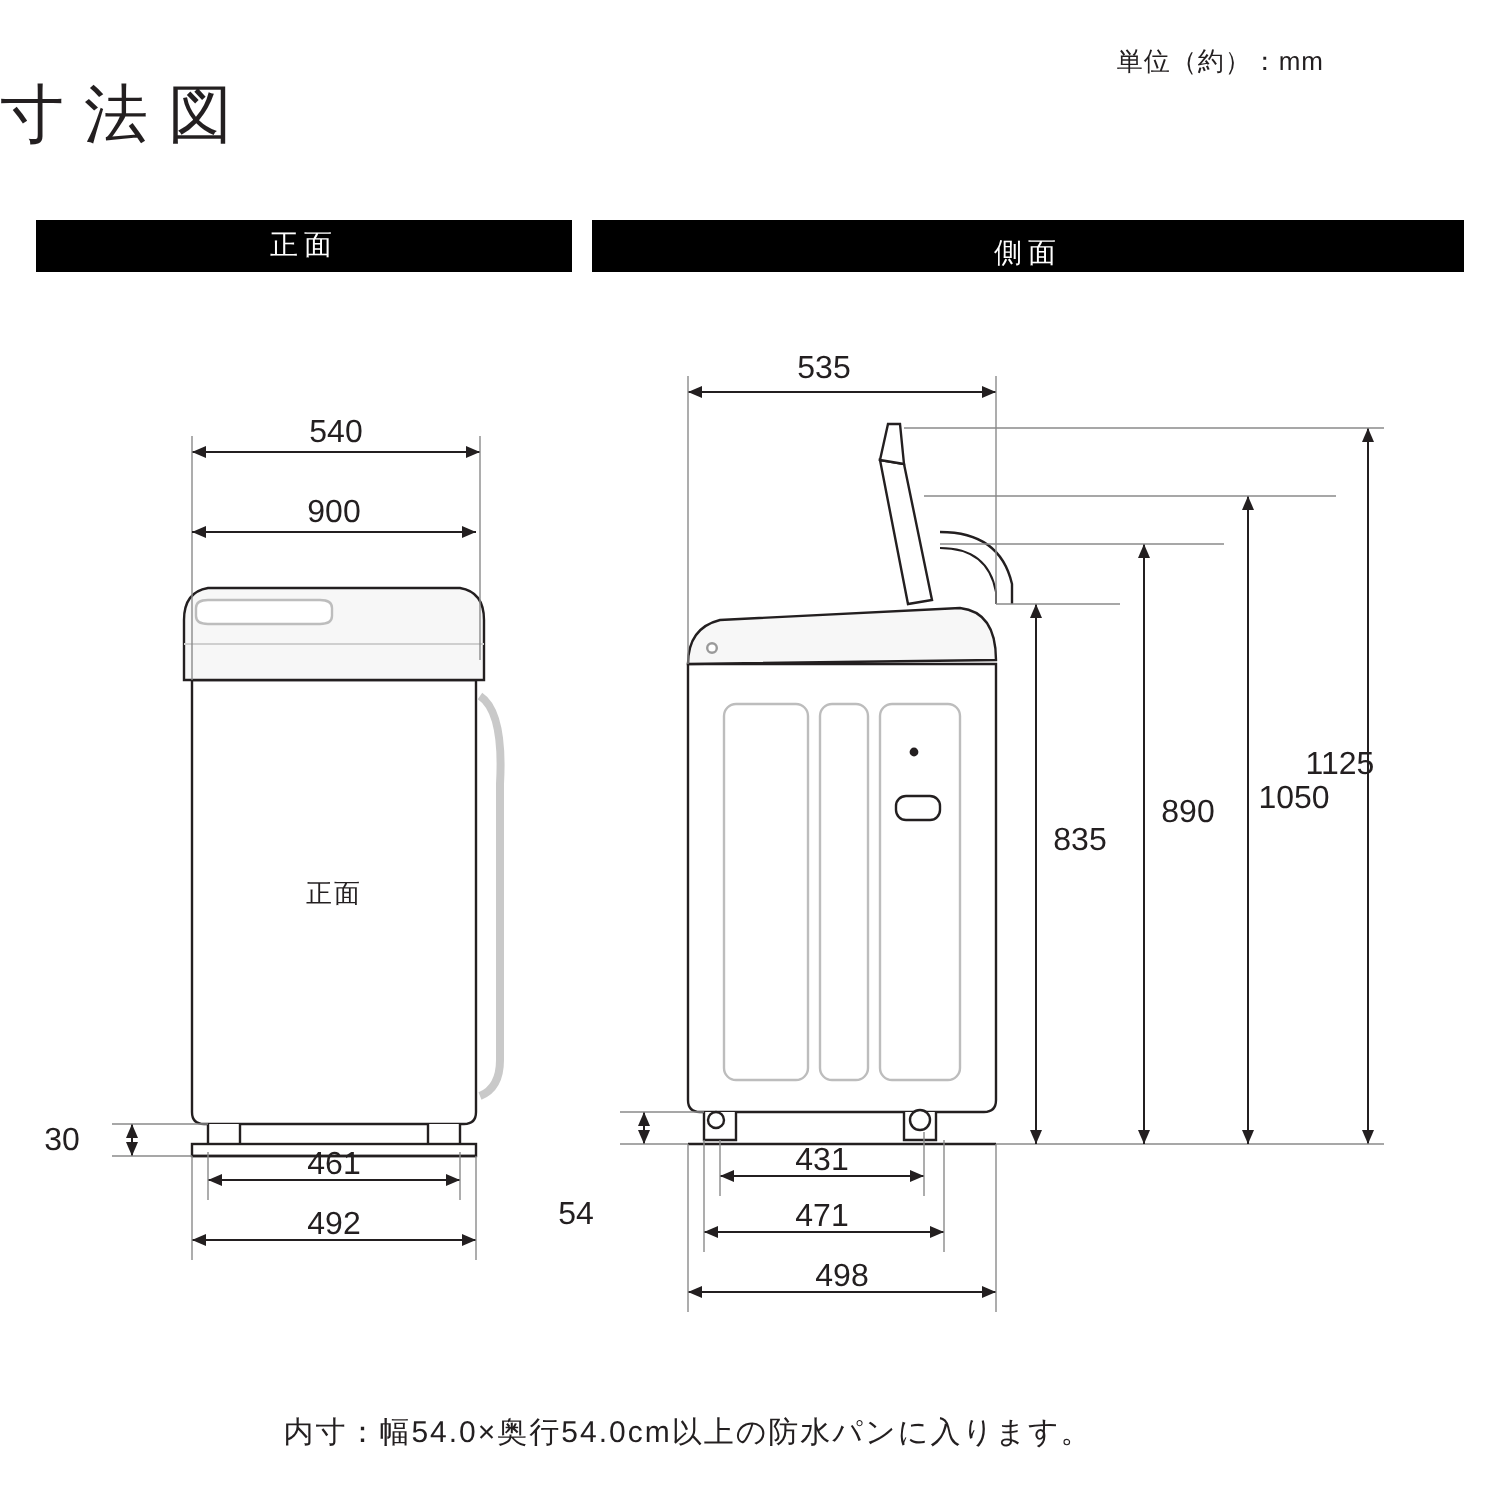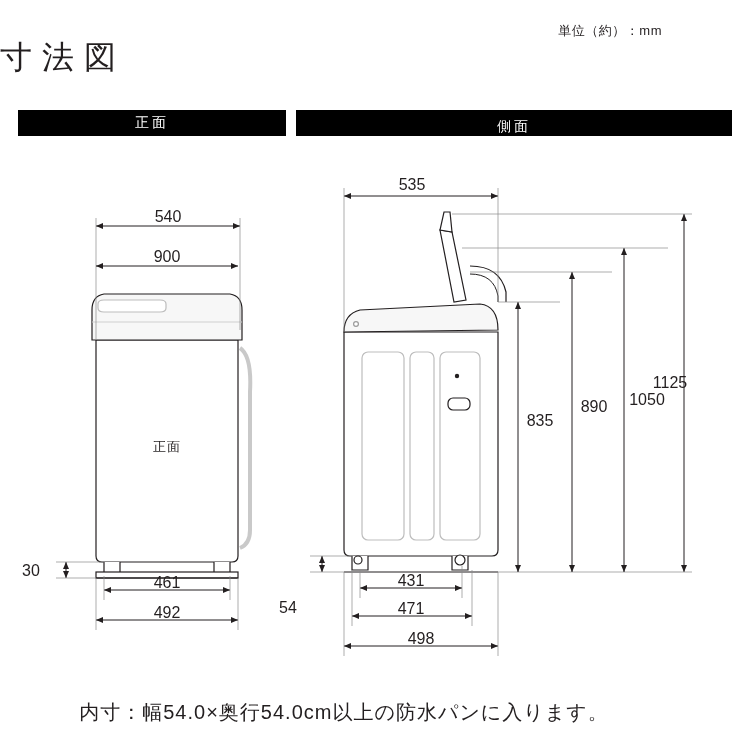--- a/index.html
+++ b/index.html
@@ -51,21 +51,21 @@
   }
   .band-front { left: 18px; width: 268px; }
   .band-side  { left: 296px; width: 436px; align-items: flex-end; }
 
   .footer-note {
     position: absolute;
     left: 0;
     right: 0;
     bottom: 24px;
     text-align: center;
-    font-size: 20px;
+    font-size: 15px;
     letter-spacing: 1px;
     color: #231f20;
   }
   .canvas {
     position: absolute;
     left: 0;
     top: 0;
     width: 750px;
     height: 750px;
   }

